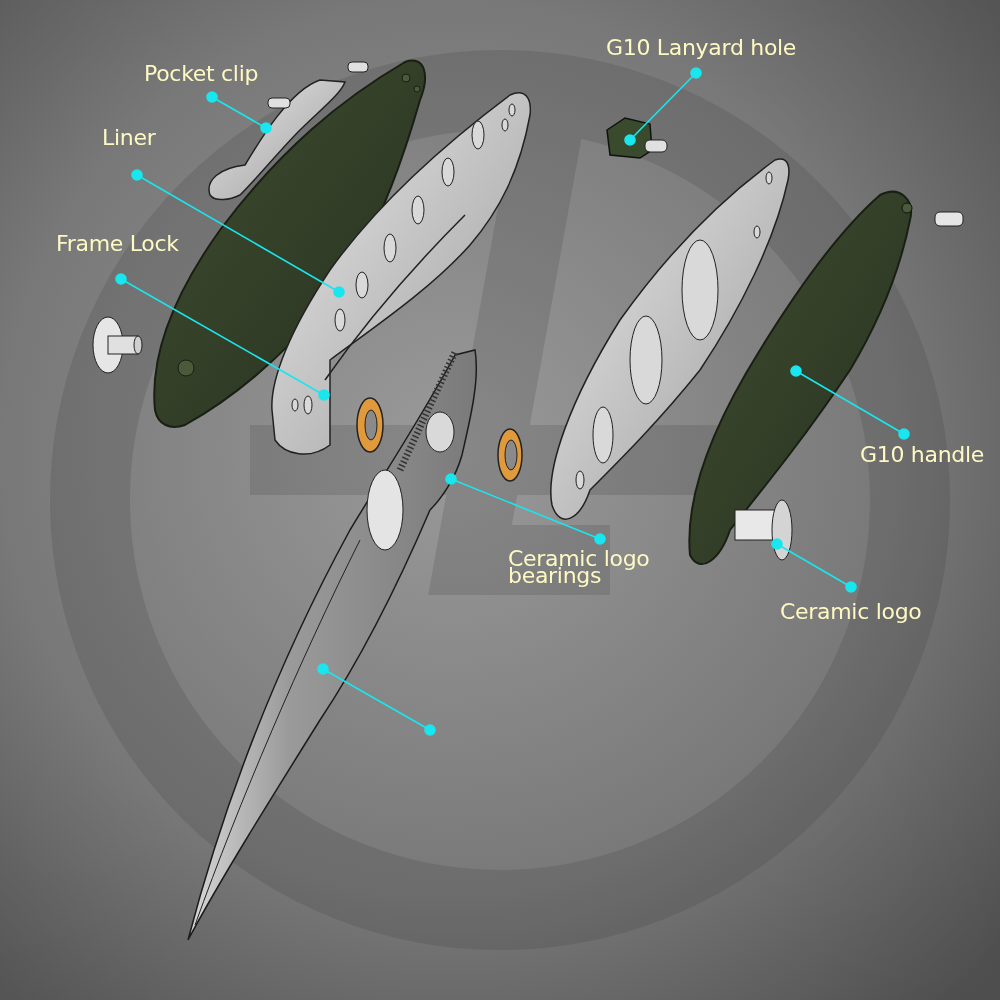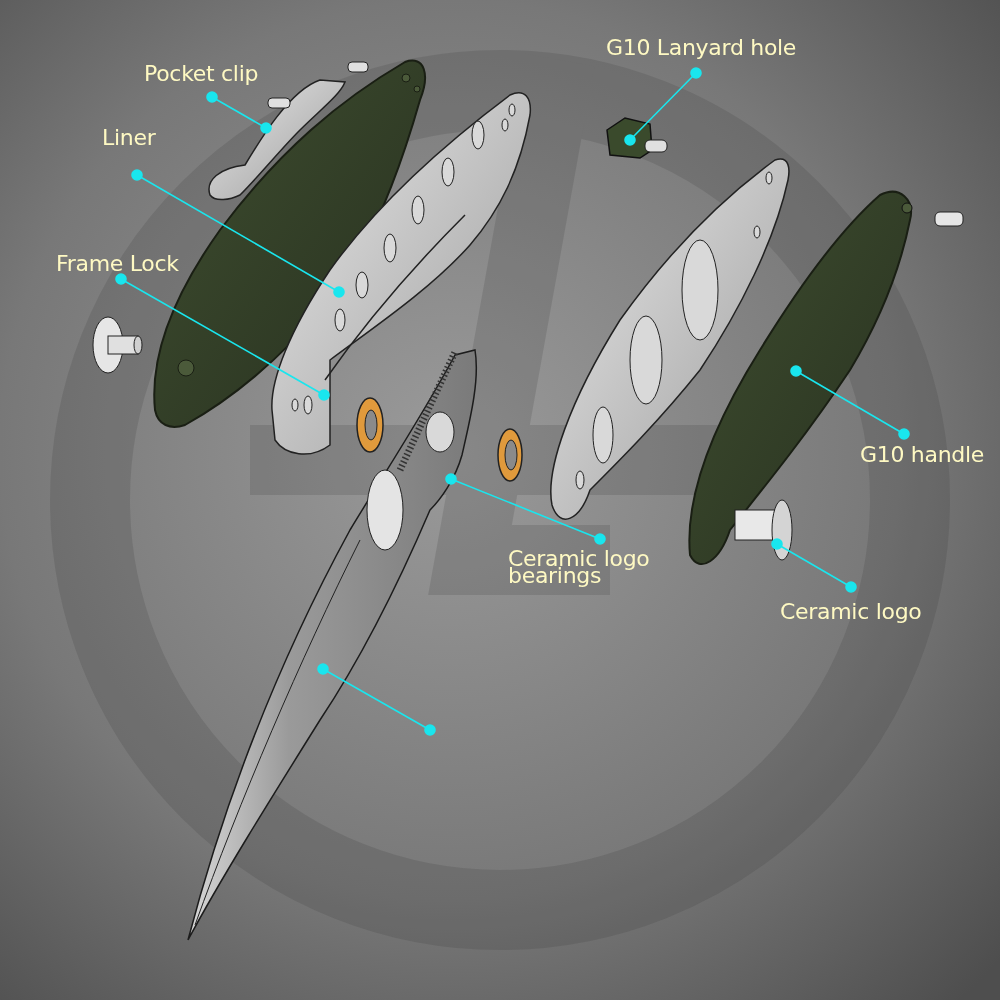--- a/index.html
+++ b/index.html
@@ -156,19 +156,19 @@
         <circle cx="851" cy="587" r="5"></circle>
         <circle cx="777" cy="544" r="5"></circle>
       <line x1="430" y1="730" x2="323" y2="669"></line>
         <circle cx="430" cy="730" r="5"></circle>
         <circle cx="323" cy="669" r="5"></circle>
     </g>
   </svg>
 
   <div class="label" style="left:144px;top:60px;">Pocket clip</div>
   <div class="label" style="left:102px;top:124px;">Liner</div>
-  <div class="label" style="left:56px;top:250px;">Frame Lock</div>
+  <div class="label" style="left:56px;top:230px;">Frame Lock</div>
   <div class="label" style="left:606px;top:34px;">G10 Lanyard hole</div>
   <div class="label" style="left:840px;top:441px;margin-left:20px;">G10 handle</div>
   <div class="label" style="left:508px;top:545px;">Ceramic logo</div>
   <div class="label" style="left:508px;top:562px;">bearings</div>
   <div class="label" style="left:780px;top:598px;">Ceramic logo</div>
 </div>
 
 </body></html>

